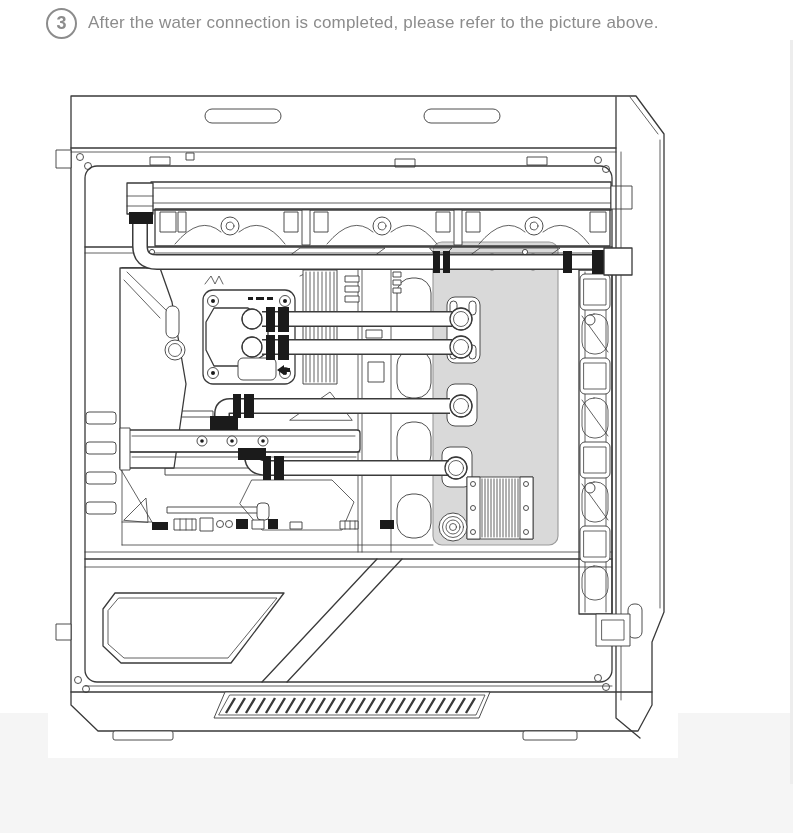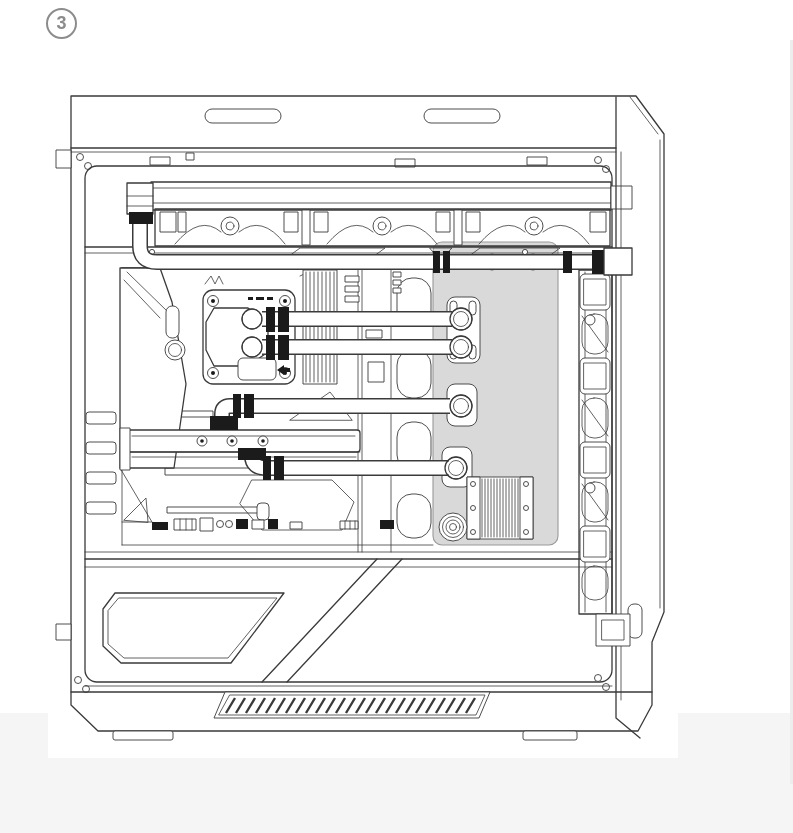--- a/index.html
+++ b/index.html
@@ -37,20 +37,21 @@
   .tube-o{fill:none;stroke:var(--line);stroke-width:16;stroke-linecap:butt}
   .tube-i{fill:none;stroke:var(--paper);stroke-width:13;stroke-linecap:butt}
 </style>
 </head>
 <body>
 
 <div class="header">
   <div class="step-badge">
     <span>3</span>
   </div>
+  <div class="instruction-text">After the water connection is completed, please refer to the picture above.</div>
 </div>
 
 <div class="footer-band"></div>
 <div class="illus-bg"></div>
 <div class="right-edge"></div>
 
 <svg class="figure" width="793" height="833" viewBox="0 0 793 833" role="img" aria-label="Side view line drawing of a PC case with the water-cooling loop completed: top radiator with three fans, CPU water block and GPU water block connected by rigid tubes to a front distribution plate with pump, front fan bracket, PSU shroud and bottom vent grille.">
 
   <g>
     <path class="lnw" d="M71,96 H636 L664,134 V612 L652,642 V705 L638,731 H98 L71,705 Z"></path>

